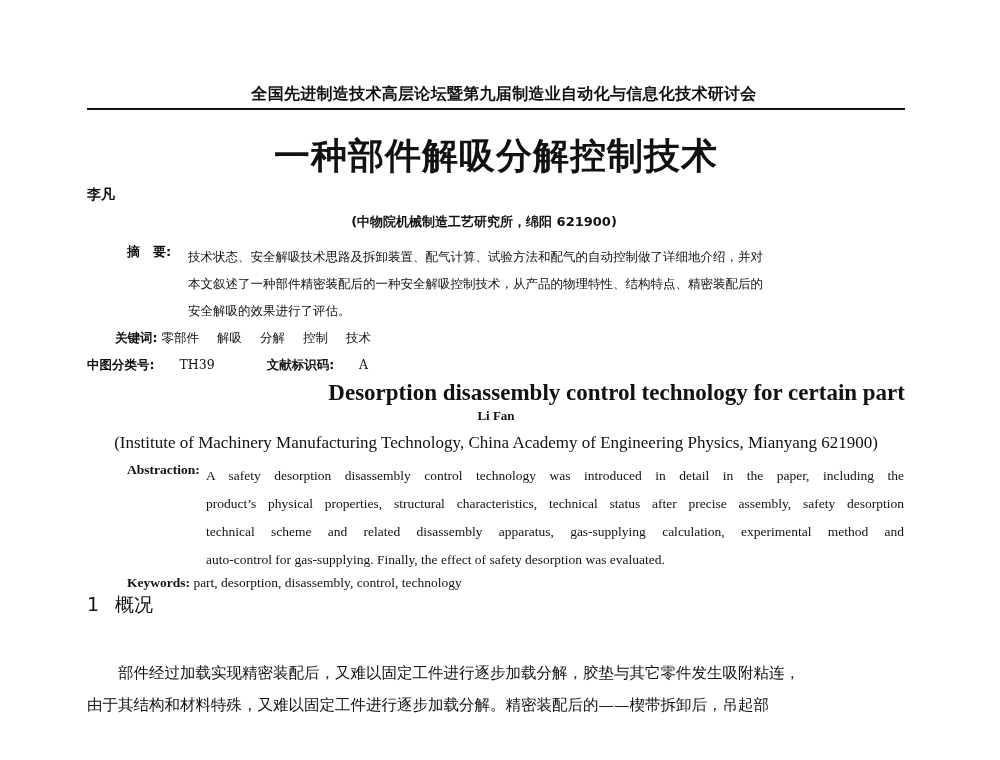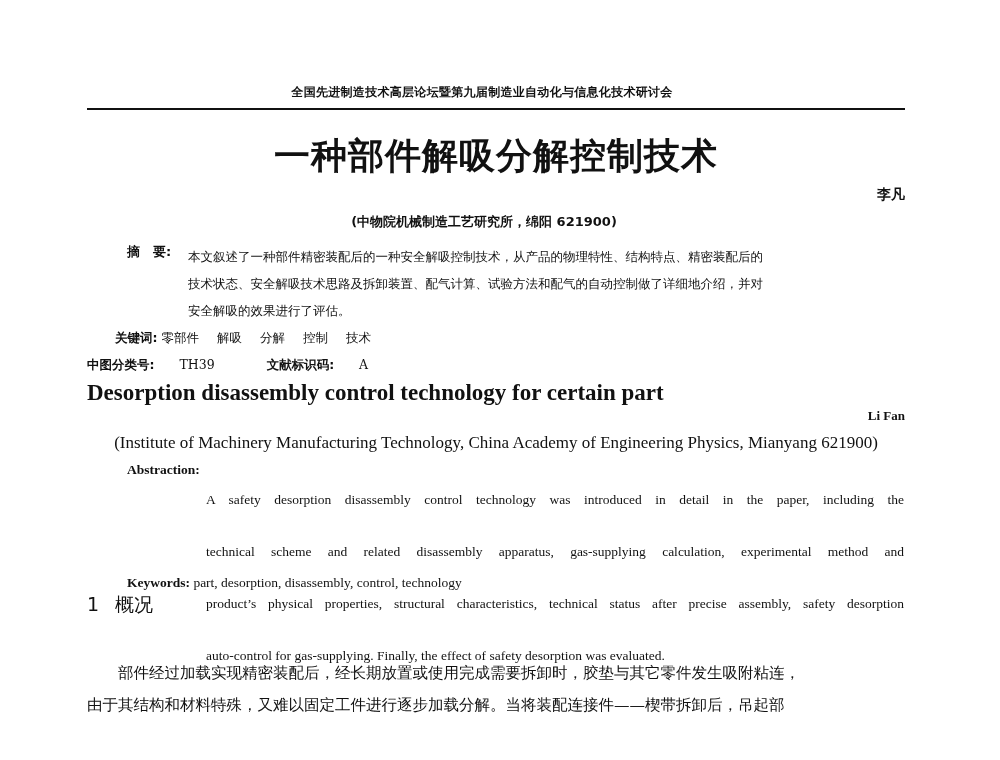--- a/index.html
+++ b/index.html
@@ -3,32 +3,32 @@
   <meta charset="utf-8">
   <style>
     * { margin: 0; padding: 0; box-sizing: border-box; }
     html, body { width: 1000px; height: 760px; background: #ffffff; overflow: hidden; }
     body { position: relative; color: #111; font-family: "DejaVu Serif", "Liberation Serif", serif; }
 
     .abs { position: absolute; white-space: nowrap; }
 
     
     .conf-header {
-      left: 73px; width: 818px; top: 84px; text-align: center;
-      font-family: "DejaVu Sans", sans-serif; font-weight: bold; font-size: 12px; letter-spacing: 0.3px;
+      left: 95px; width: 818px; top: 84px; text-align: center;
+      font-family: "DejaVu Sans", sans-serif; font-weight: bold; font-size: 16px; letter-spacing: 0.3px;
     }
     .conf-rule { left: 87px; width: 818px; top: 108px; height: 2px; background: #111; }
 
     
     .cn-title {
       left: 87px; width: 818px; top: 132px; text-align: center;
       font-family: Liberation Serif, serif; font-weight: bold; font-size: 36px; letter-spacing: 1px;
     }
     .cn-author {
-      left: 87px; width: 818px; top: 186px; text-align: right;
+      left: 87px; width: 818px; top: 186px; text-align: left;
       font-family: "DejaVu Sans", sans-serif; font-weight: bold; font-size: 14px;
     }
     .cn-affil {
       left: 75px; width: 818px; top: 213px; text-align: center;
       font-family: "DejaVu Sans", sans-serif; font-weight: bold; font-size: 13px;
     }
 
     
     .cn-abs-label {
       left: 127px; top: 243px;
@@ -41,42 +41,42 @@
     .cn-abs-line { display: block; white-space: nowrap; }
     .cn-kw { left: 115px; top: 330px; font-family: "DejaVu Serif", serif; font-size: 12.5px; }
     .cn-kw .lbl { font-family: "DejaVu Sans", sans-serif; font-weight: bold; }
     .cn-kw .kw { margin-right: 14px; }
     .cn-class { left: 87px; top: 357px; font-family: "DejaVu Sans", sans-serif; font-size: 12.5px; }
     .cn-class .lbl { font-weight: bold; }
     .cn-class .val { font-family: "DejaVu Serif", serif; margin-left: 21px; margin-right: 48px; }
 
     
     .en-title {
-      left: 87px; width: 818px; top: 380px; text-align: left;
+      left: 87px; width: 818px; top: 380px; text-align: right;
       font-family: "Liberation Serif", serif; font-weight: bold; font-size: 23px;
     }
     .en-author {
-      left: 87px; width: 818px; top: 408px; text-align: right;
+      left: 87px; width: 818px; top: 408px; text-align: center;
       font-family: "Liberation Serif", serif; font-weight: bold; font-size: 13px;
     }
     .en-affil {
       left: 87px; width: 818px; top: 433px; text-align: center;
       font-family: "Liberation Serif", serif; font-size: 17px;
     }
 
     
     .en-abs-label {
       left: 127px; top: 462px;
       font-family: "Liberation Serif", serif; font-weight: bold; font-size: 13.5px;
     }
     .en-abs-body {
       left: 206px; width: 698px; top: 462px; white-space: normal;
       font-family: "Liberation Serif", serif; font-size: 13.5px; line-height: 28px;
     }
-    .en-abs-line { display: block; text-align: justify; text-align-last: justify; white-space: nowrap; margin-top: 24px; }
+    .en-abs-line { display: block; text-align: justify; text-align-last: justify; white-space: nowrap; }
     .en-abs-line.last { text-align-last: left; }
     .en-kw { left: 127px; top: 575px; font-family: "Liberation Serif", serif; font-size: 13.5px; }
     .en-kw .lbl { font-weight: bold; }
 
     
     .sec-heading {
       left: 87px; top: 592px;
       font-family: "DejaVu Sans", sans-serif; font-size: 19px;
     }
     .sec-heading .num { margin-right: 16px; }
@@ -92,22 +92,22 @@
 
 <div class="abs conf-header">全国先进制造技术高层论坛暨第九届制造业自动化与信息化技术研讨会</div>
 <div class="abs conf-rule"></div>
 
 <div class="abs cn-title">一种部件解吸分解控制技术</div>
 <div class="abs cn-author">李凡</div>
 <div class="abs cn-affil">(中物院机械制造工艺研究所，绵阳 621900)</div>
 
 <div class="abs cn-abs-label">摘　要:</div>
 <div class="abs cn-abs-body">
+  <span class="cn-abs-line">技术状态、安全解吸技术思路及拆卸装置、配气计算、试验方法和配气的自动控制做了详细地介绍，并对</span>
   <span class="cn-abs-line">本文叙述了一种部件精密装配后的一种安全解吸控制技术，从产品的物理特性、结构特点、精密装配后的</span>
-  <span class="cn-abs-line">技术状态、安全解吸技术思路及拆卸装置、配气计算、试验方法和配气的自动控制做了详细地介绍，并对</span>
   <span class="cn-abs-line">安全解吸的效果进行了评估。</span>
 </div>
 
 <div class="abs cn-kw">
   <span class="lbl">关键词:</span>
   <span class="kw">零部件</span>
   <span class="kw">解吸</span>
   <span class="kw">分解</span>
   <span class="kw">控制</span>
   <span class="kw">技术</span>
@@ -120,29 +120,29 @@
   <span class="val">A</span>
 </div>
 
 <div class="abs en-title">Desorption disassembly control technology for certain part</div>
 <div class="abs en-author">Li Fan</div>
 <div class="abs en-affil">(Institute of Machinery Manufacturing Technology, China Academy of Engineering Physics, Mianyang 621900)</div>
 
 <div class="abs en-abs-label">Abstraction:</div>
 <div class="abs en-abs-body">
   <span class="en-abs-line">A safety desorption disassembly control technology was introduced in detail in the paper, including the</span>
+  <span class="en-abs-line">product’s physical properties, structural characteristics, technical status after precise assembly, safety desorption</span>
   <span class="en-abs-line">technical scheme and related disassembly apparatus, gas-supplying calculation, experimental method and</span>
-  <span class="en-abs-line">product’s physical properties, structural characteristics, technical status after precise assembly, safety desorption</span>
   <span class="en-abs-line last">auto-control for gas-supplying. Finally, the effect of safety desorption was evaluated.</span>
 </div>
 
 <div class="abs en-kw">
   <span class="lbl">Keywords:</span>
   <span>part, desorption, disassembly, control, technology</span>
 </div>
 
 <div class="abs sec-heading">
   <span class="num">1</span><span>概况</span>
 </div>
 <div class="abs body-text">
-  <span class="body-line indent">部件经过加载实现精密装配后，经长期放置或使用完成需要拆卸时，胶垫与其它零件发生吸附粘连，</span>
-  <span class="body-line">由于其结构和材料特殊，又难以固定工件进行逐步加载分解。当将装配连接件——楔带拆卸后，吊起部</span>
+  <span class="body-line indent">部件经过加载实现精密装配后，又难以固定工件进行逐步加载分解，胶垫与其它零件发生吸附粘连，</span>
+  <span class="body-line">由于其结构和材料特殊，又难以固定工件进行逐步加载分解。精密装配后的——楔带拆卸后，吊起部</span>
 </div>
 
 </body></html>

